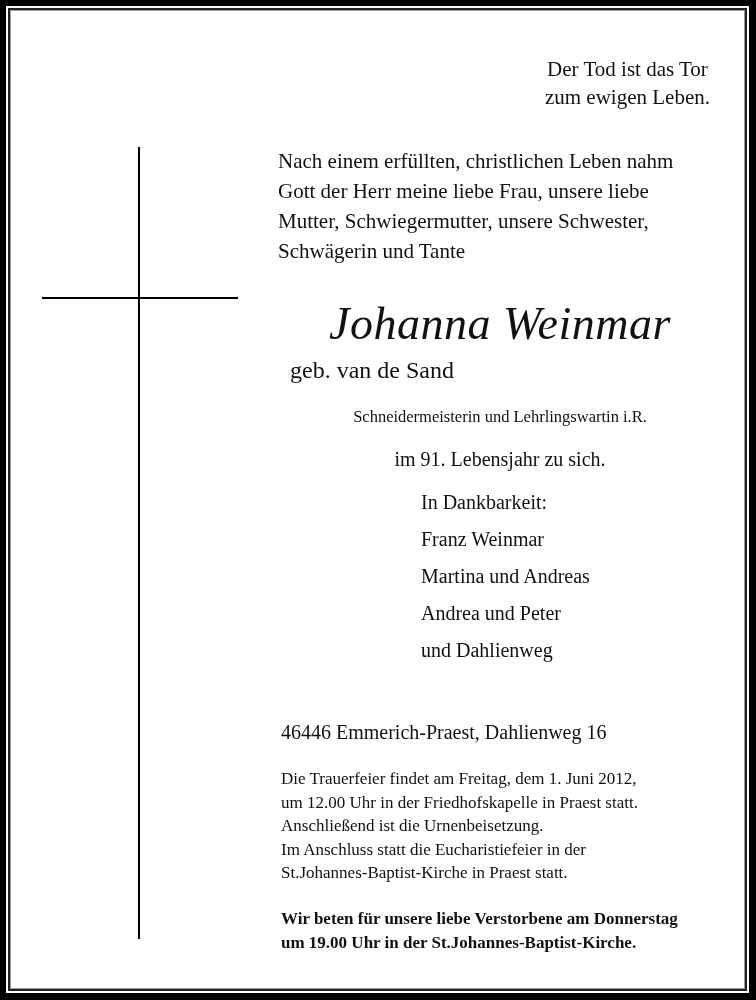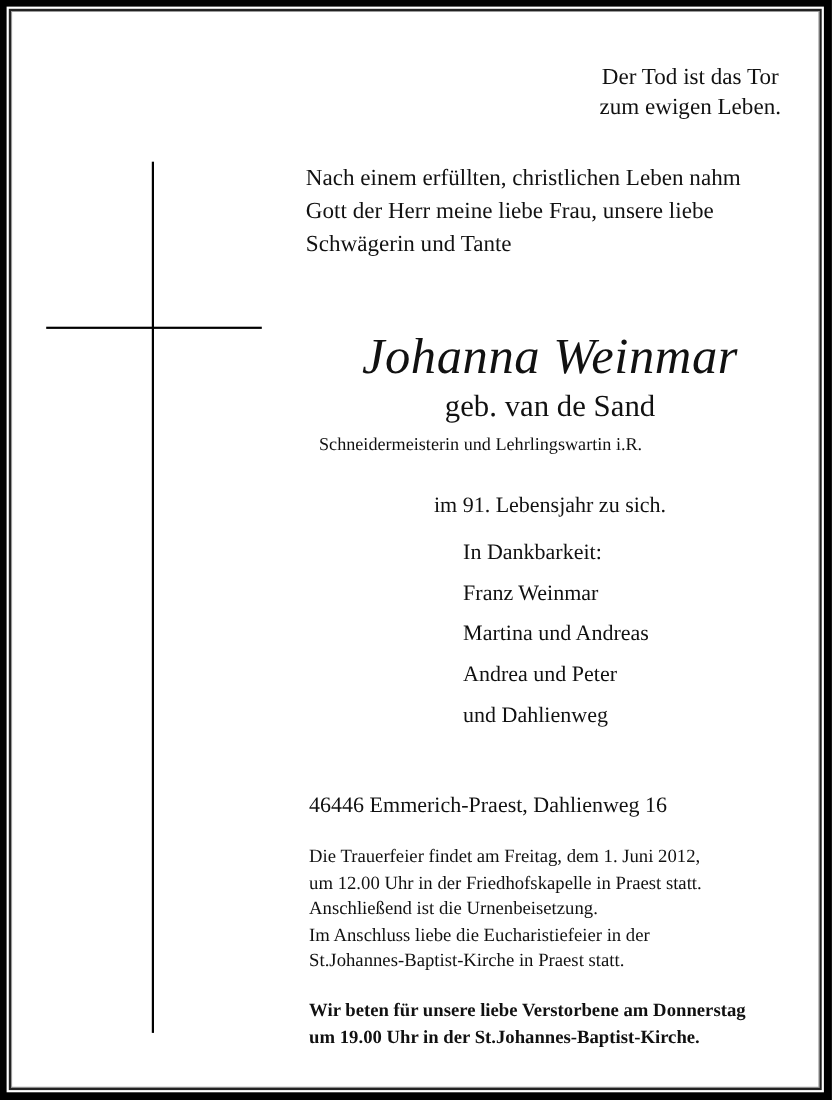--- a/index.html
+++ b/index.html
@@ -76,30 +76,30 @@
       line-height: 56px;
       letter-spacing: 0.5px;
       white-space: nowrap;
       font-style: italic;
     }
     .maiden {
       position: absolute;
       left: 290px;
       width: 420px;
       top: 356px;
-      text-align: center;
-      font-size: 28px;
+      font-size: 24px;
       line-height: 28px;
       white-space: nowrap;
     }
     .occupation {
       position: absolute;
       left: 290px;
       width: 420px;
-      top: 392px;
+      top: 405px;
+      text-align: center;
       font-size: 16.5px;
       line-height: 24px;
       white-space: nowrap;
     }
     .age-line {
       position: absolute;
       left: 290px;
       width: 420px;
       top: 444px;
       text-align: center;
@@ -153,20 +153,21 @@
 <div class="cross-horizontal"></div>
 
 <div class="motto">
   <div>Der Tod ist das Tor</div>
   <div>zum ewigen Leben.</div>
 </div>
 
 <div class="intro">
   <div>Nach einem erfüllten, christlichen Leben nahm</div>
   <div>Gott der Herr meine liebe Frau, unsere liebe</div>
+  <div>Mutter, Schwiegermutter, unsere Schwester,</div>
   <div>Schwägerin und Tante</div>
 </div>
 
 <div class="name">Johanna Weinmar</div>
 <div class="maiden">geb. van de Sand</div>
 <div class="occupation">Schneidermeisterin und Lehrlingswartin i.R.</div>
 <div class="age-line">im 91. Lebensjahr zu sich.</div>
 
 <div class="mourners">
   <div class="heading">In Dankbarkeit:</div>
@@ -175,20 +176,20 @@
   <div>Andrea und Peter</div>
   <div>und Dahlienweg</div>
 </div>
 
 <div class="address">46446 Emmerich-Praest, Dahlienweg 16</div>
 
 <div class="service">
   <div>Die Trauerfeier findet am Freitag, dem 1. Juni 2012,</div>
   <div>um 12.00 Uhr in der Friedhofskapelle in Praest statt.</div>
   <div>Anschließend ist die Urnenbeisetzung.</div>
-  <div>Im Anschluss liebe die Eucharistiefeier in der</div>
+  <div>Im Anschluss statt die Eucharistiefeier in der</div>
   <div>St.Johannes-Baptist-Kirche in Praest statt.</div>
 </div>
 
 <div class="prayer">
   <div>Wir beten für unsere liebe Verstorbene am Donnerstag</div>
   <div>um 19.00 Uhr in der St.Johannes-Baptist-Kirche.</div>
 </div>
 
 </body></html>

